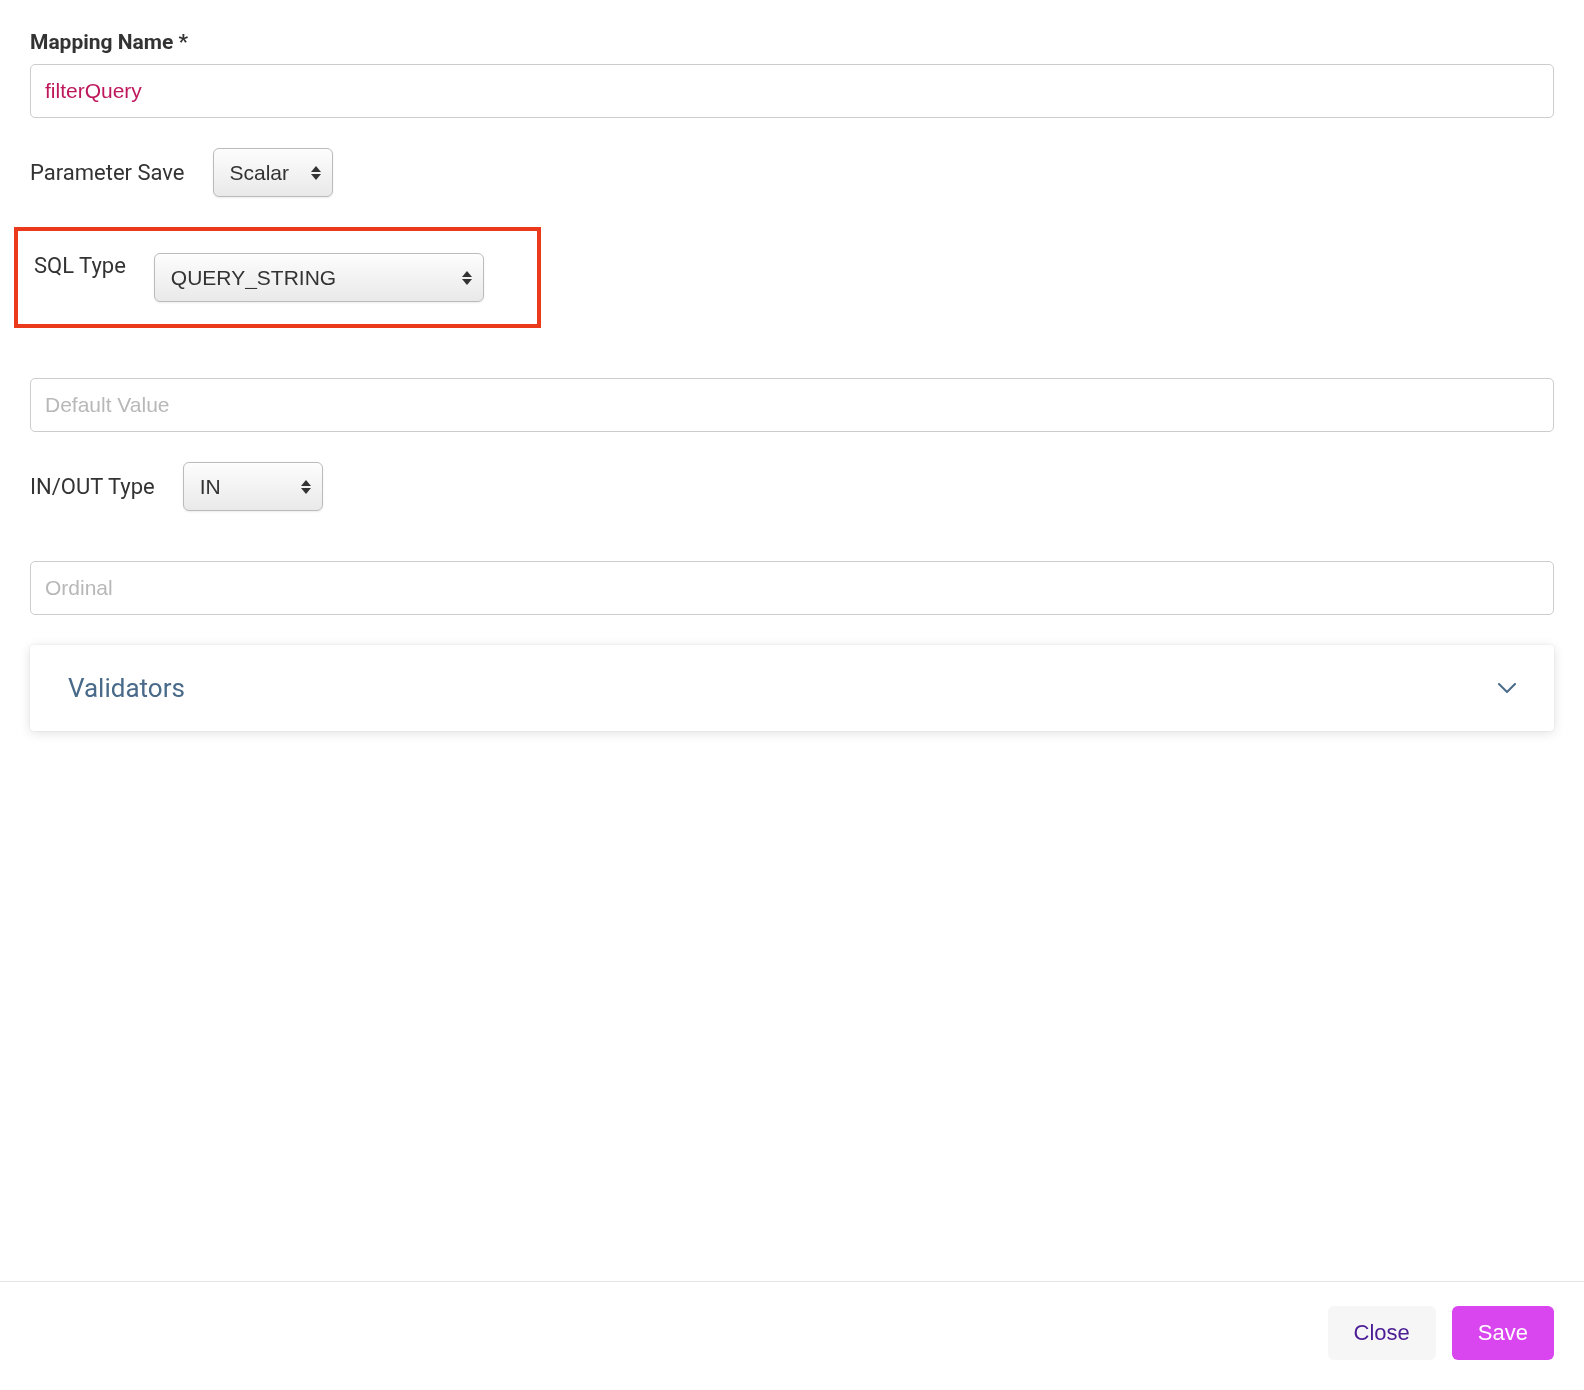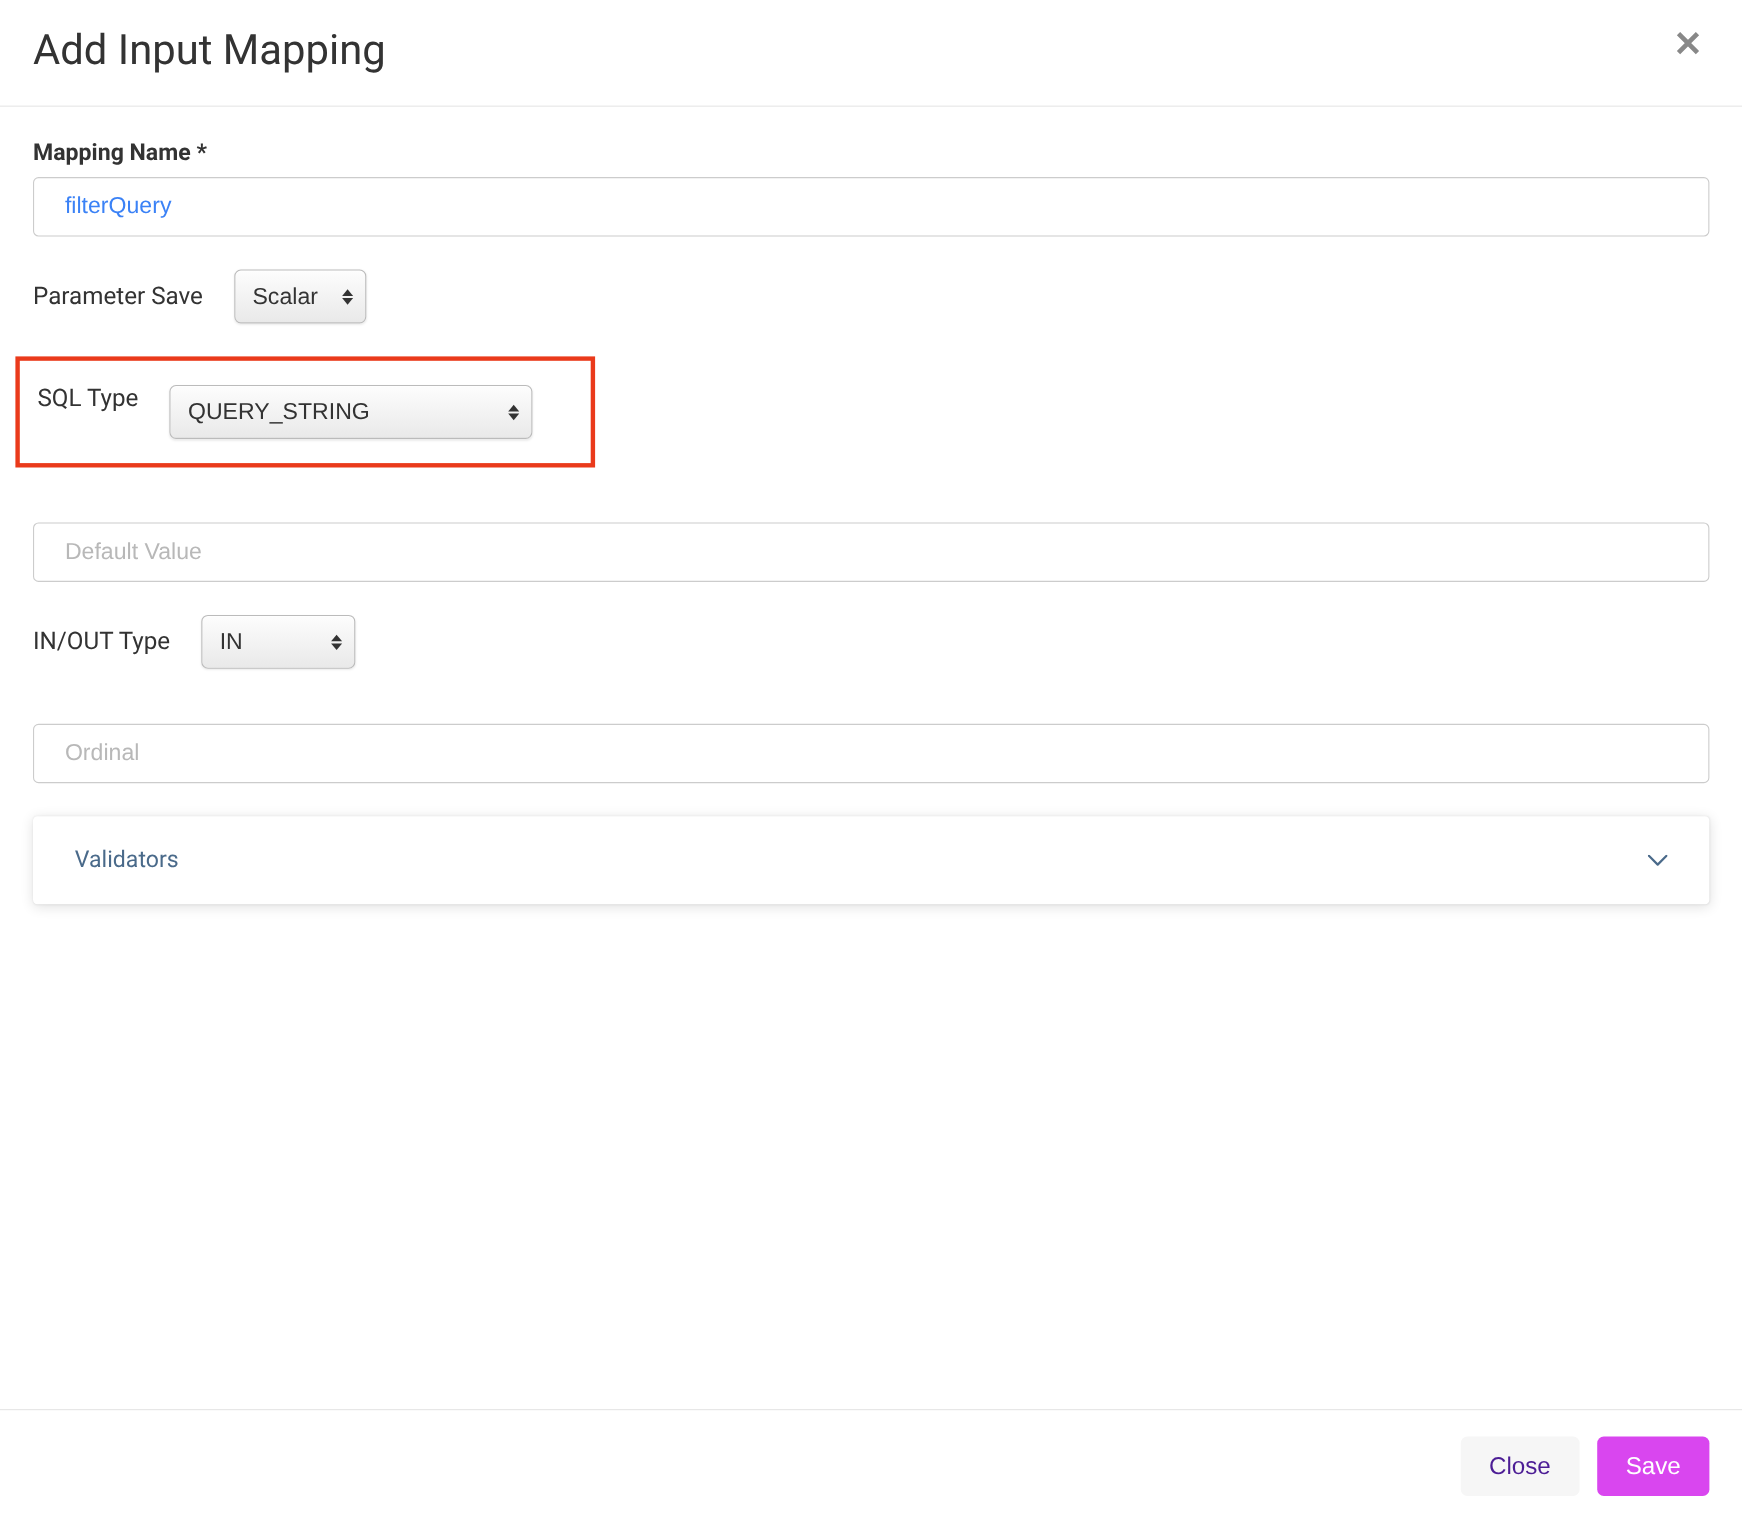--- a/index.html
+++ b/index.html
@@ -51,25 +51,25 @@
     .form-label {
       font-size: 21px;
       font-weight: 700;
       color: #333;
       display: inline-block;
       margin-bottom: 10px;
       text-align: right;
     }
     .form-input {
       width: 100%;
-      padding: 14px 28px;
+      padding: 14px 14px;
       font-size: 21px;
       border: 1px solid #ccc;
       border-radius: 5px;
-      color: #3b82f6;
+      color: #be185d;
       background: #fff;
     }
     .form-input::placeholder {
       color: #b8b8b8;
     }
     .inline-row {
       display: flex;
       align-items: center;
       gap: 28px;
       margin-bottom: 30px;
@@ -134,21 +134,21 @@
       background: #fff;
       border-radius: 4px;
       box-shadow: 0 2px 12px rgba(0,0,0,0.12), 0 0 2px rgba(0,0,0,0.08);
       padding: 28px 38px;
       display: flex;
       justify-content: space-between;
       align-items: center;
       margin-top: 24px;
     }
     .validators-title {
-      font-size: 21px;
+      font-size: 26px;
       color: #4a6a8a;
       font-weight: 400;
     }
     .chevron-down {
       width: 18px;
       height: 11px;
     }
     .chevron-down svg {
       display: block;
     }
@@ -176,24 +176,20 @@
     }
     .sql-select {
       min-width: 330px;
     }
   </style>
 </head>
 <body>
 
 <div class="modal">
 
-  <div class="modal-header">
-    <h1 class="modal-title">Add Input Mapping</h1>
-    <span class="close-x">✕</span>
-  </div>
 
   <div class="modal-body">
 
     <div class="form-group">
       <label class="form-label">Mapping Name *</label>
       <input type="text" class="form-input" value="filterQuery" style="">
     </div>
 
     <div class="inline-row">
       <span class="inline-label">Parameter Save</span>

